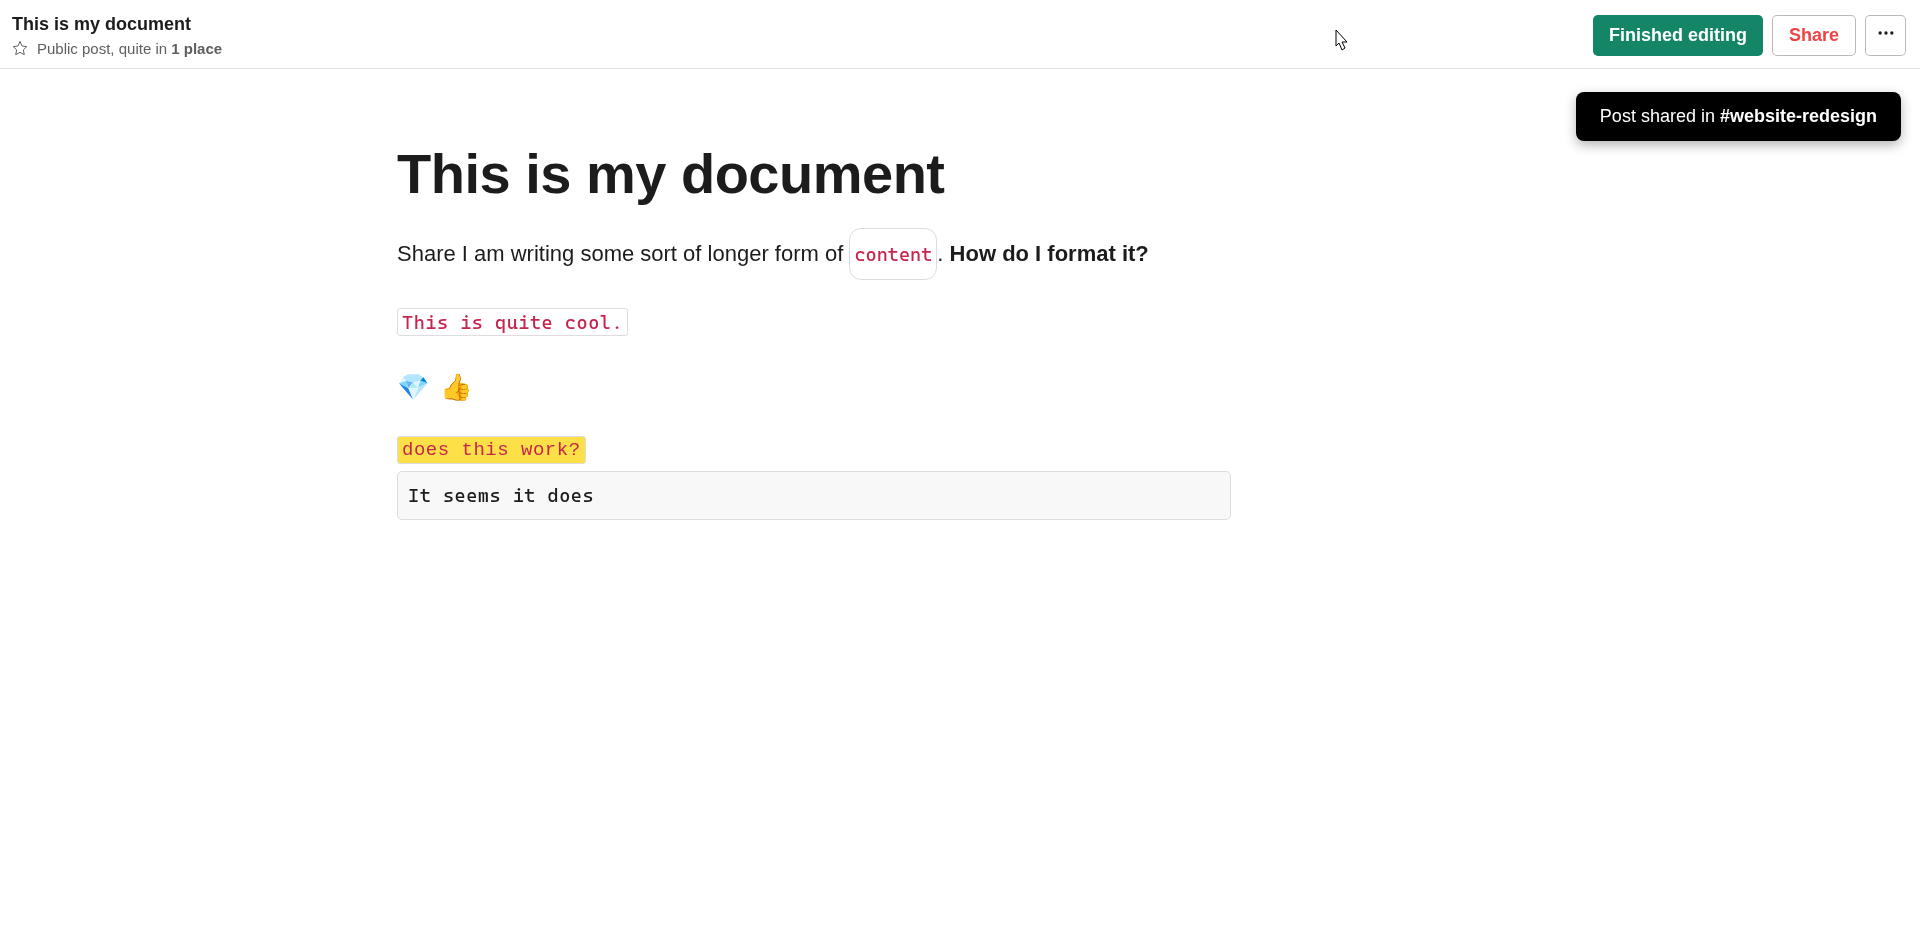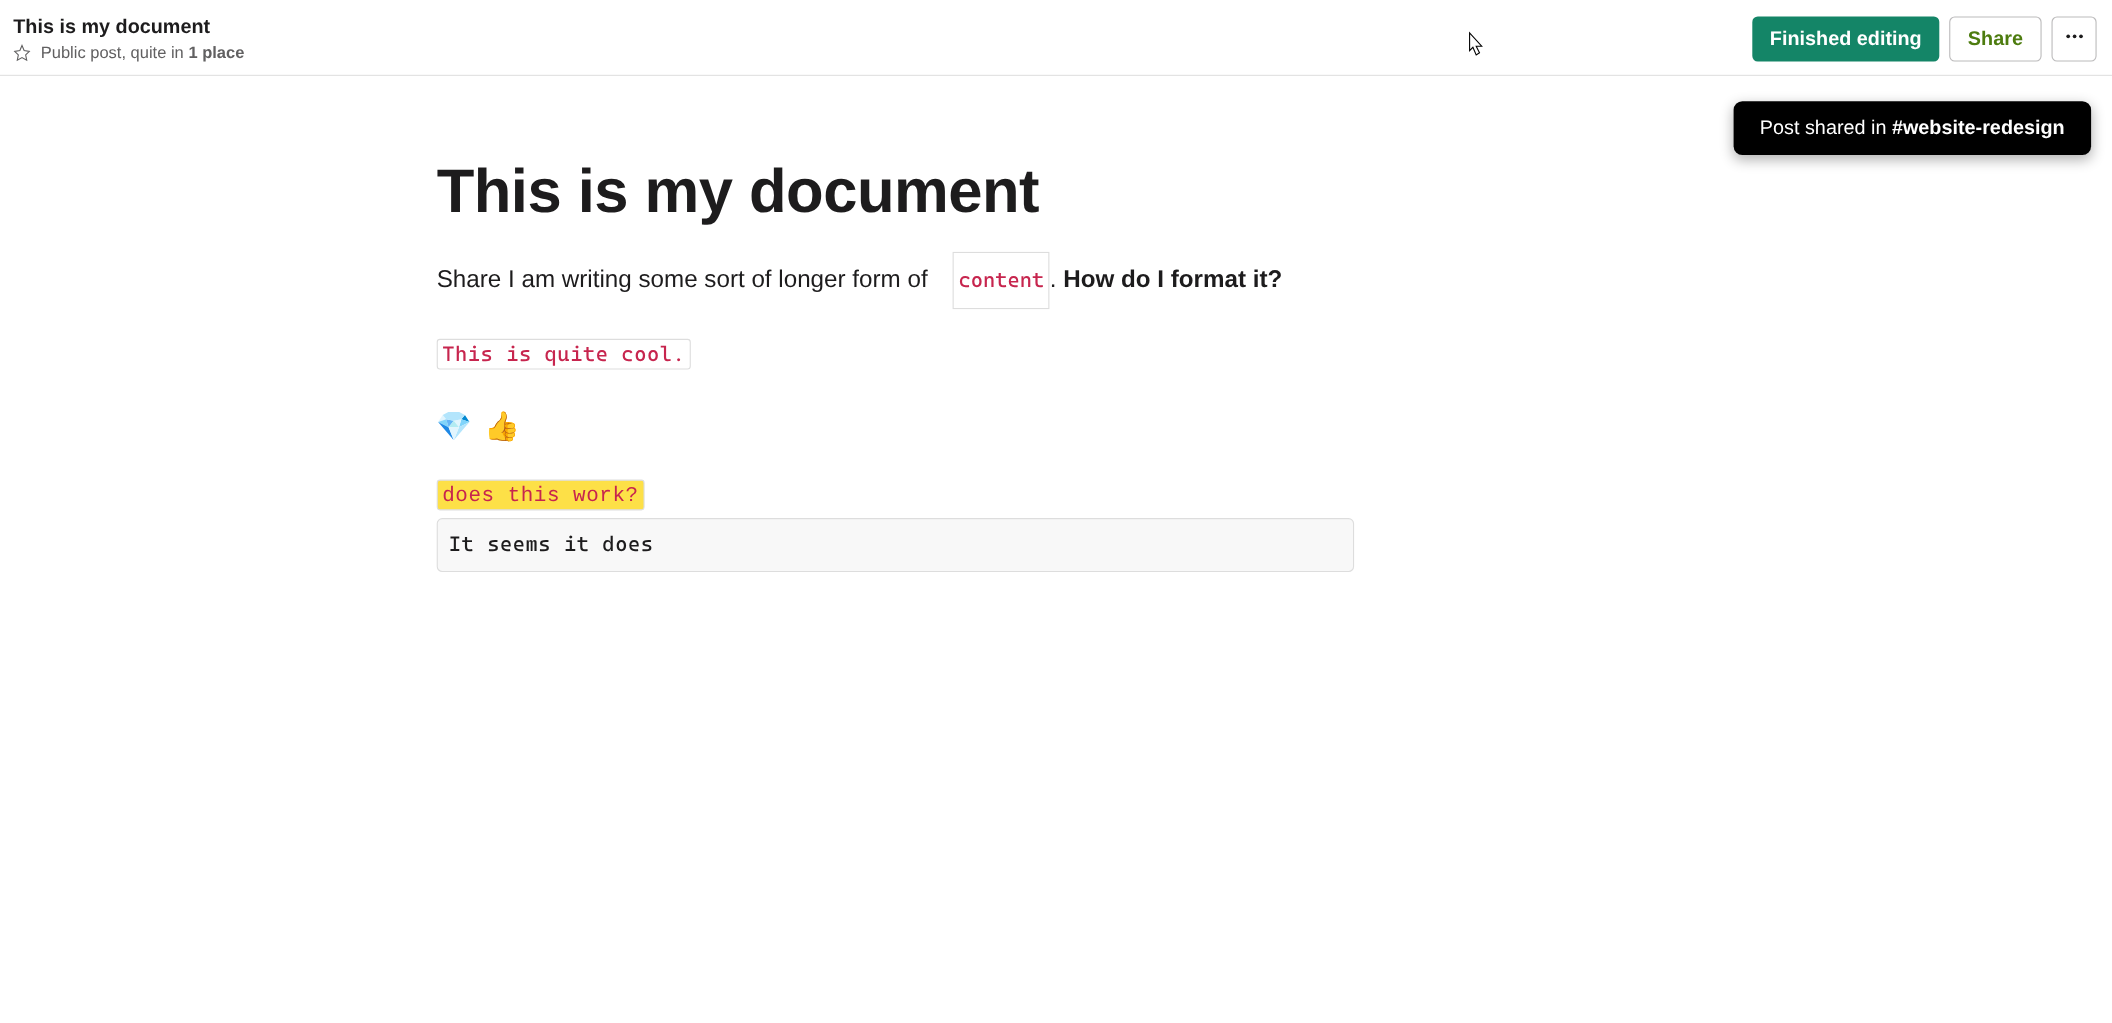--- a/index.html
+++ b/index.html
@@ -74,21 +74,21 @@
     }
 
     .btn-primary {
       background: #148567;
       color: #ffffff;
       border: none;
     }
 
     .btn-secondary {
       background: #ffffff;
-      color: #4d7c0f;
+      color: #ef4444;
       border: 1px solid rgba(29,28,29,.3);
     }
 
     .btn-icon {
       width: 41px;
       padding: 0;
     }
 
     .dots svg {
       width: 20px;
@@ -132,24 +132,23 @@
       line-height: 1.5;
       margin-bottom: 38px;
     }
     .para .bold { font-weight: 700; }
 
     code.inline {
       font-family: ui-monospace, "SF Mono", Monaco, "Cascadia Code", "Courier New", monospace;
       font-size: 19px;
       background: #ffffff;
       border: 1px solid #dddddd;
-      border-radius: 0;
+      border-radius: 12px;
       padding: 14px 4px;
       color: #c7254e;
-      margin-left: 17px;
     }
 
     .codeblock-standalone {
       display: inline-block;
       font-family: ui-monospace, "SF Mono", Monaco, "Cascadia Code", "Courier New", monospace;
       font-size: 19px;
       background: #ffffff;
       border: 1px solid #dddddd;
       border-radius: 3px;
       padding: 2px 4px;

